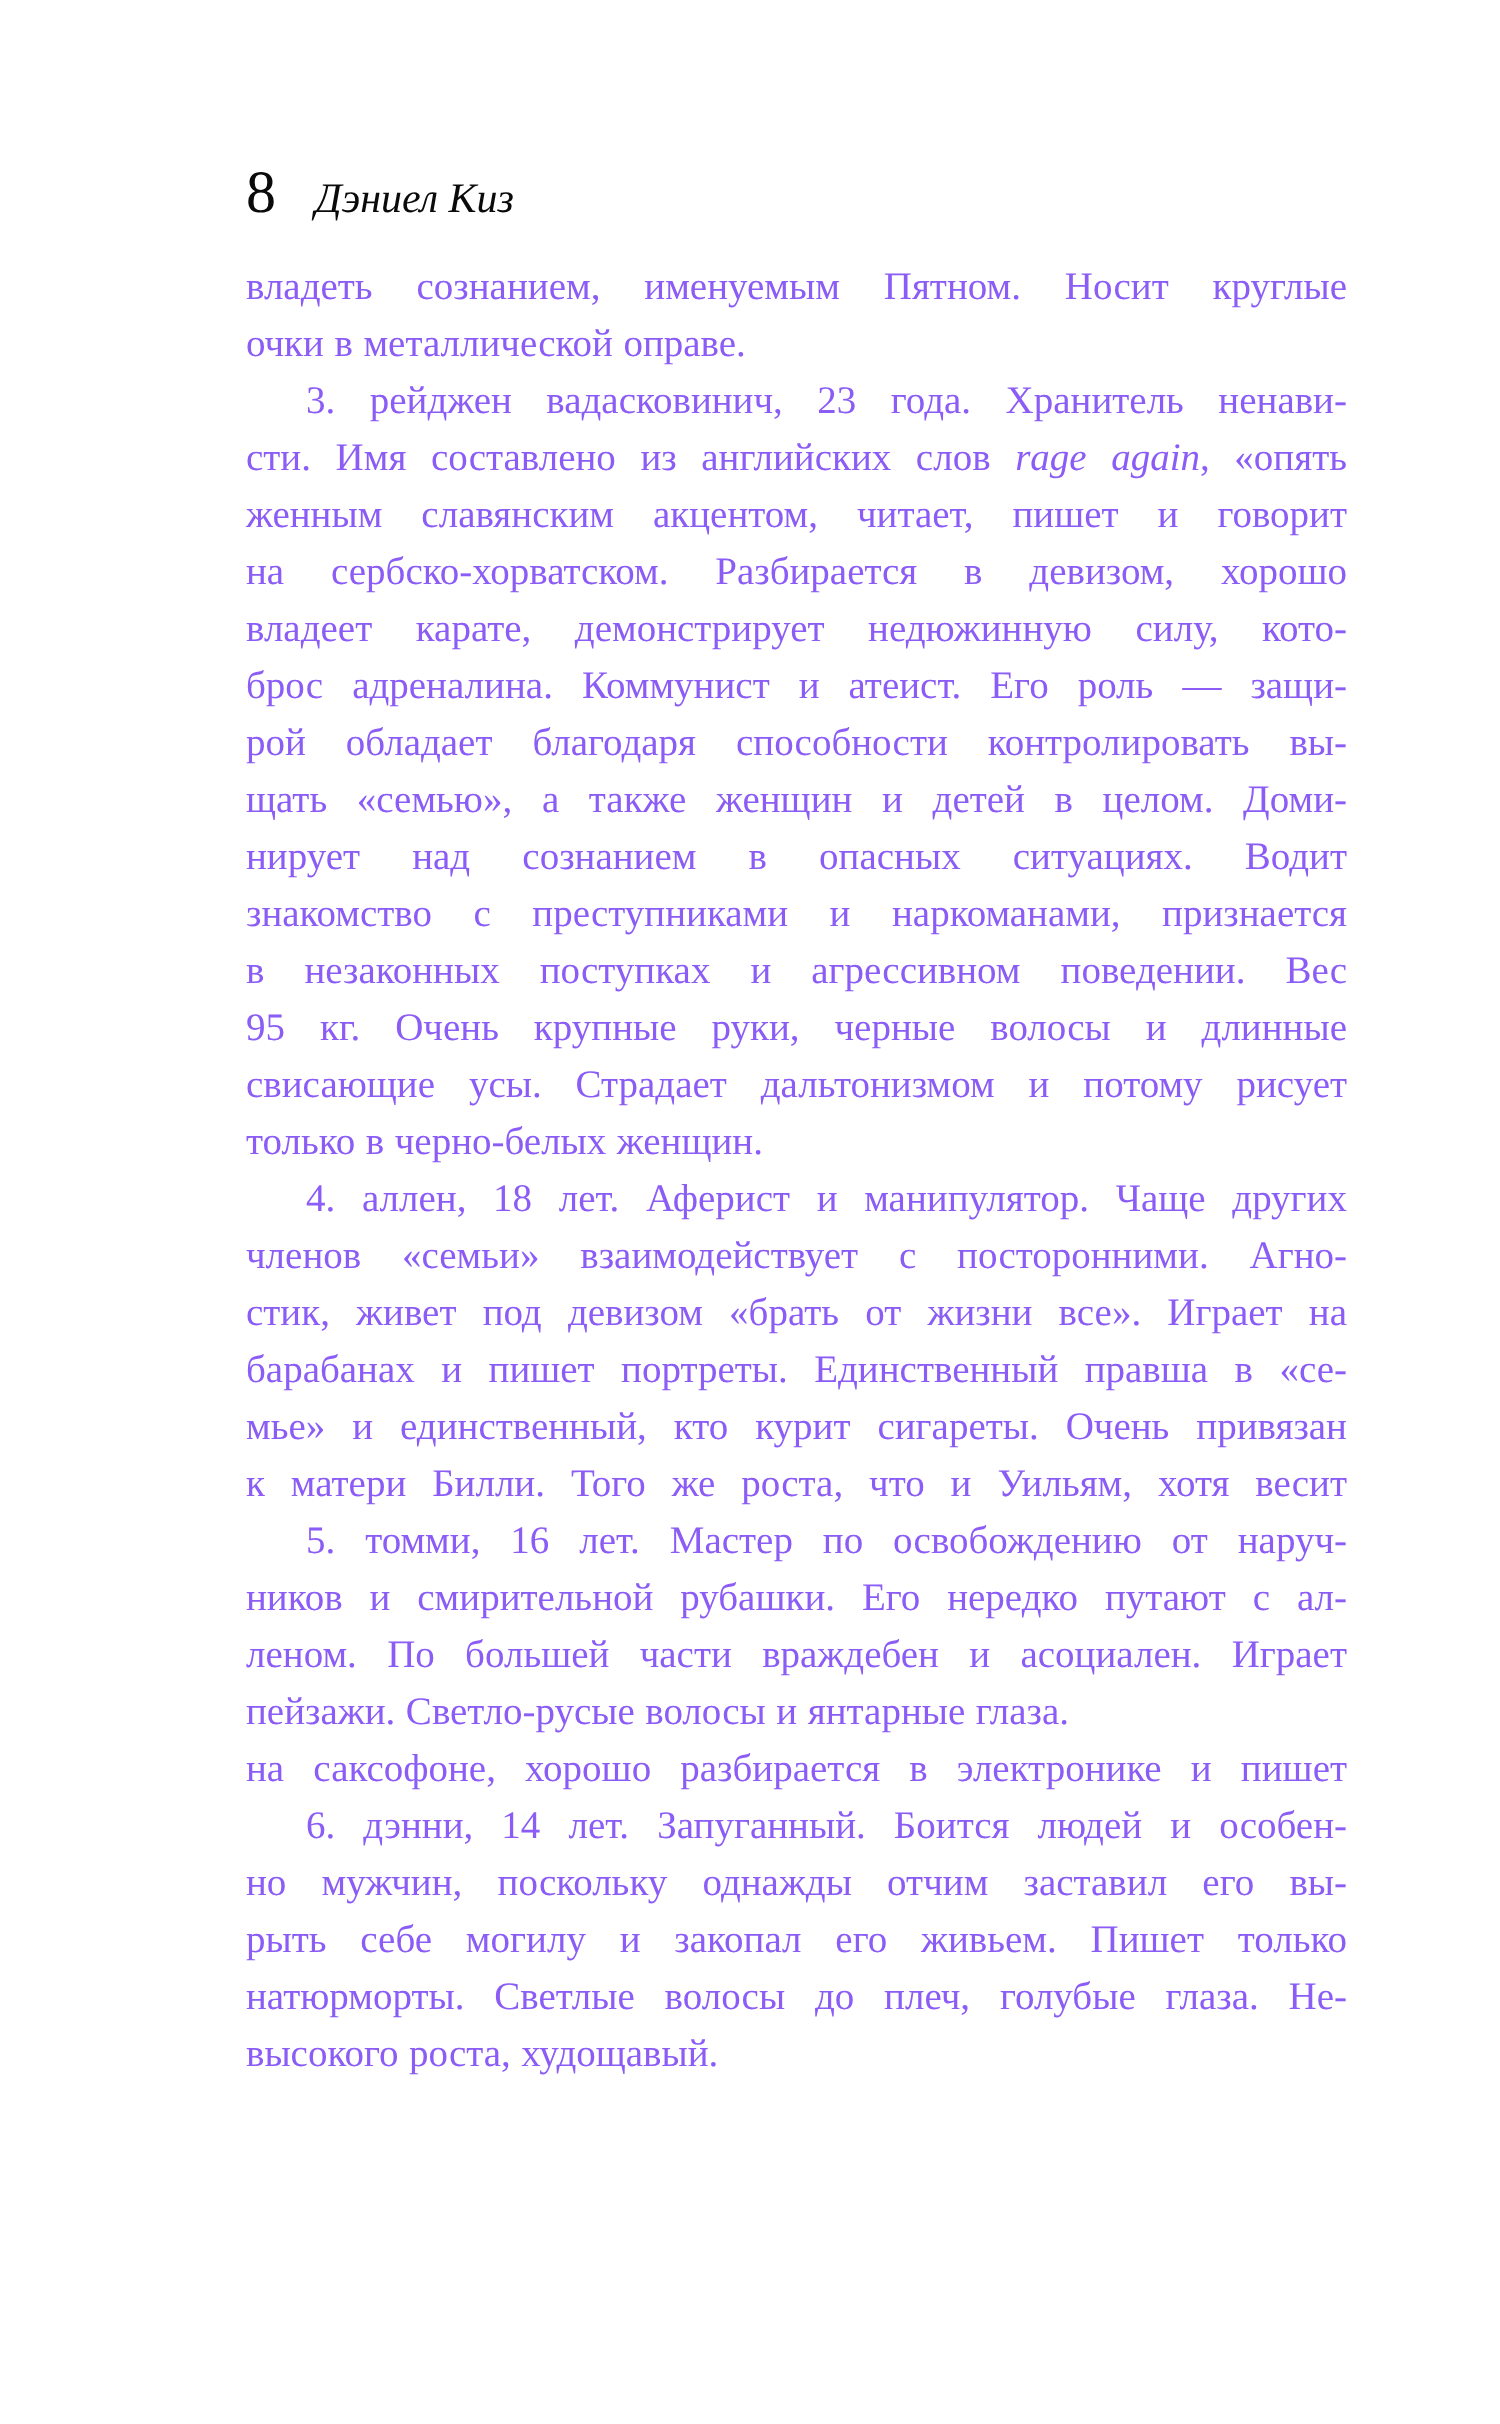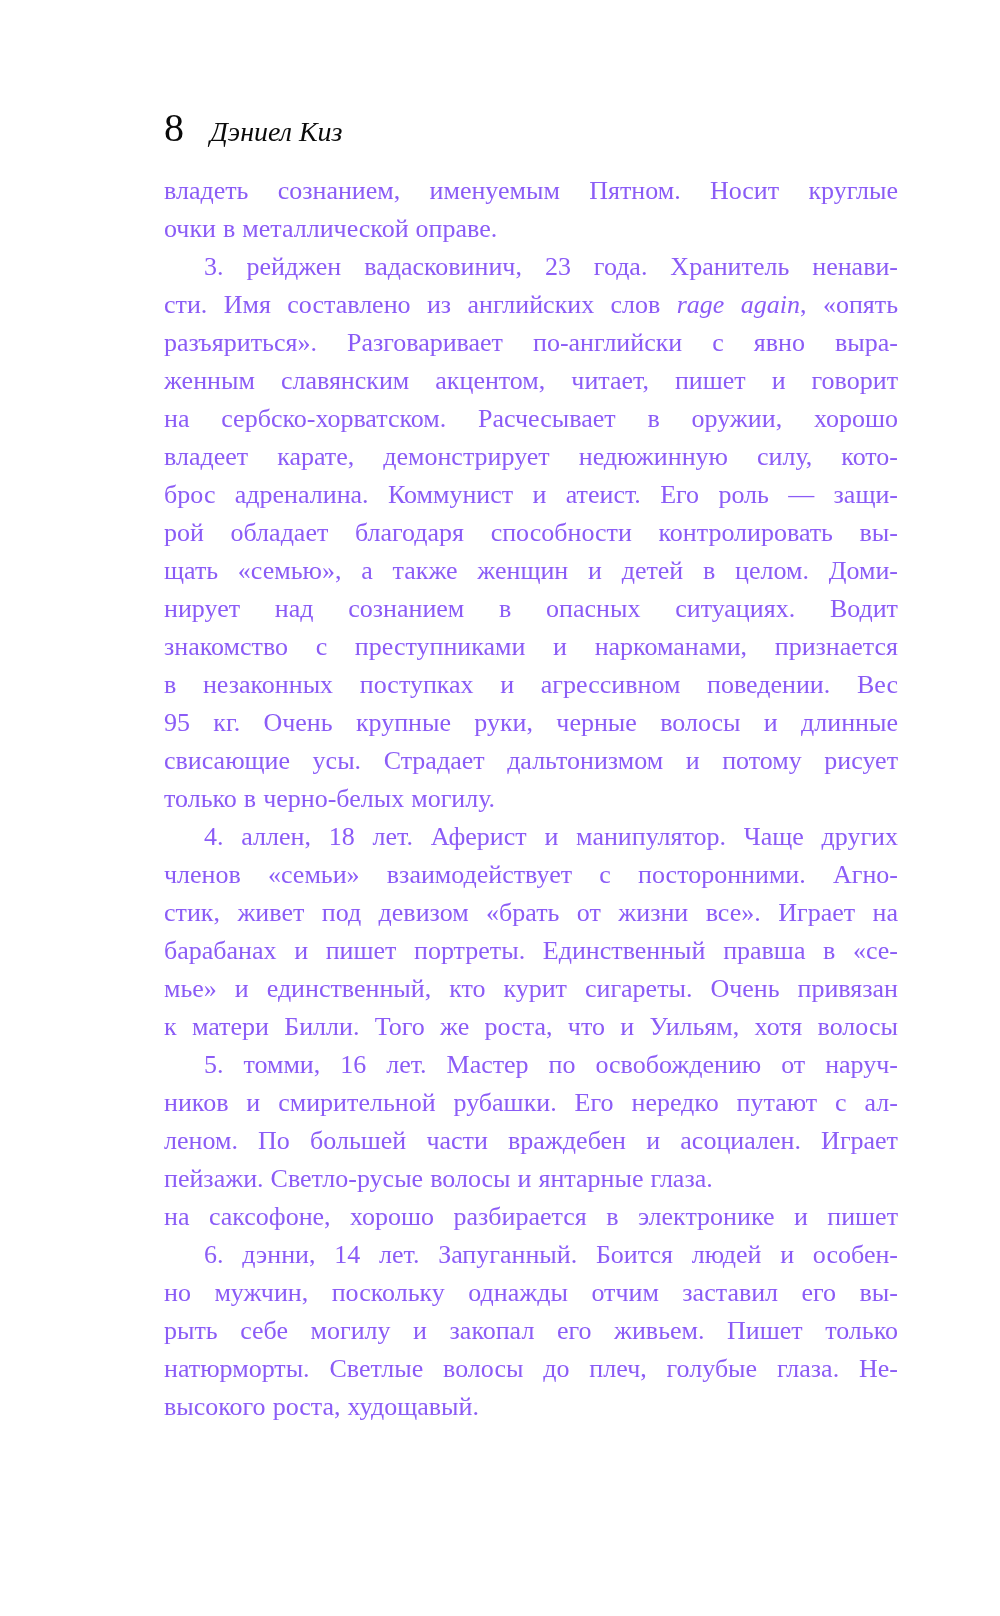--- a/index.html
+++ b/index.html
@@ -70,39 +70,38 @@
   <div class="running-head">
     <span class="page-number">8</span>
     <span class="running-title">Дэниел Киз</span>
   </div>
 
   <div class="text-block">
       <div class="line">владеть сознанием, именуемым Пятном. Носит круглые</div>
       <div class="line last">очки в металлической оправе.</div>
       <div class="line indent">3. рейджен вадасковинич, 23 года. Хранитель ненави-</div>
       <div class="line"><span>сти. Имя составлено из английских слов </span><i>rage again</i><span>, «опять</span></div>
-      <div class="line">разъяриться». Разговаривает по-английски с явно выра-</div>
       <div class="line">женным славянским акцентом, читает, пишет и говорит</div>
-      <div class="line">на сербско-хорватском. Расчесывает в оружии, хорошо</div>
+      <div class="line">на сербско-хорватском. Разбирается в девизом, хорошо</div>
       <div class="line">владеет карате, демонстрирует недюжинную силу, кото-</div>
       <div class="line">брос адреналина. Коммунист и атеист. Его роль — защи-</div>
       <div class="line">рой обладает благодаря способности контролировать вы-</div>
       <div class="line">щать «семью», а также женщин и детей в целом. Доми-</div>
       <div class="line">нирует над сознанием в опасных ситуациях. Водит</div>
       <div class="line">знакомство с преступниками и наркоманами, признается</div>
       <div class="line">в незаконных поступках и агрессивном поведении. Вес</div>
       <div class="line">95 кг. Очень крупные руки, черные волосы и длинные</div>
       <div class="line">свисающие усы. Страдает дальтонизмом и потому рисует</div>
-      <div class="line last">только в черно-белых могилу.</div>
+      <div class="line last">только в черно-белых женщин.</div>
       <div class="line indent">4. аллен, 18 лет. Аферист и манипулятор. Чаще других</div>
       <div class="line">членов «семьи» взаимодействует с посторонними. Агно-</div>
       <div class="line">стик, живет под девизом «брать от жизни все». Играет на</div>
       <div class="line">барабанах и пишет портреты. Единственный правша в «се-</div>
       <div class="line">мье» и единственный, кто курит сигареты. Очень привязан</div>
-      <div class="line">к матери Билли. Того же роста, что и Уильям, хотя волосы</div>
+      <div class="line">к матери Билли. Того же роста, что и Уильям, хотя весит</div>
       <div class="line indent">5. томми, 16 лет. Мастер по освобождению от наруч-</div>
       <div class="line">ников и смирительной рубашки. Его нередко путают с ал-</div>
       <div class="line">леном. По большей части враждебен и асоциален. Играет</div>
       <div class="line last">пейзажи. Светло-русые волосы и янтарные глаза.</div>
       <div class="line">на саксофоне, хорошо разбирается в электронике и пишет</div>
       <div class="line indent">6. дэнни, 14 лет. Запуганный. Боится людей и особен-</div>
       <div class="line">но мужчин, поскольку однажды отчим заставил его вы-</div>
       <div class="line">рыть себе могилу и закопал его живьем. Пишет только</div>
       <div class="line">натюрморты. Светлые волосы до плеч, голубые глаза. Не-</div>
       <div class="line last">высокого роста, худощавый.</div>

